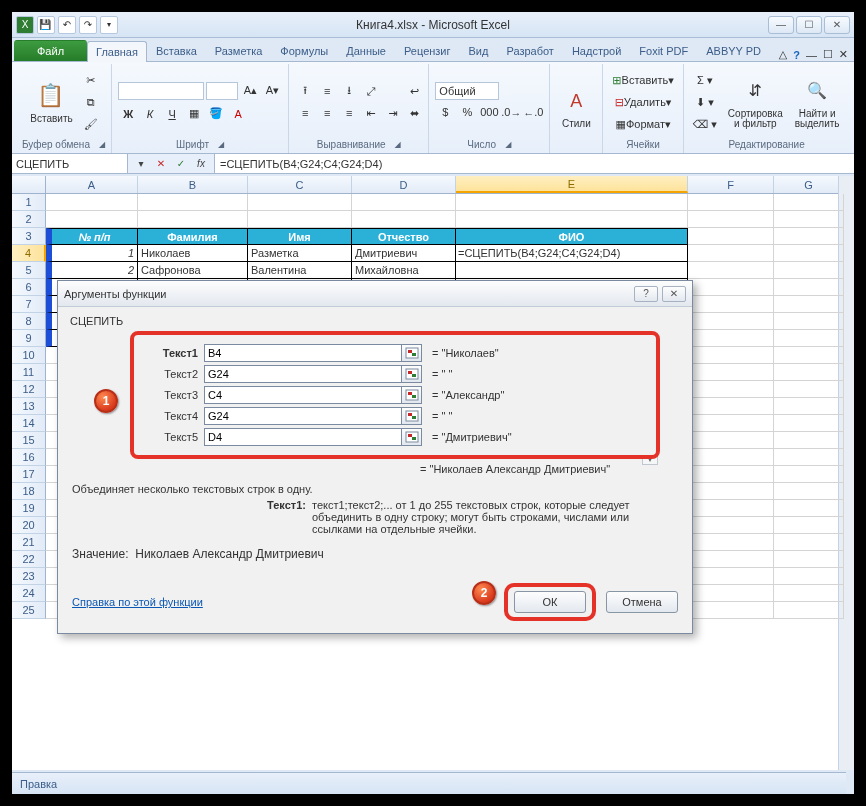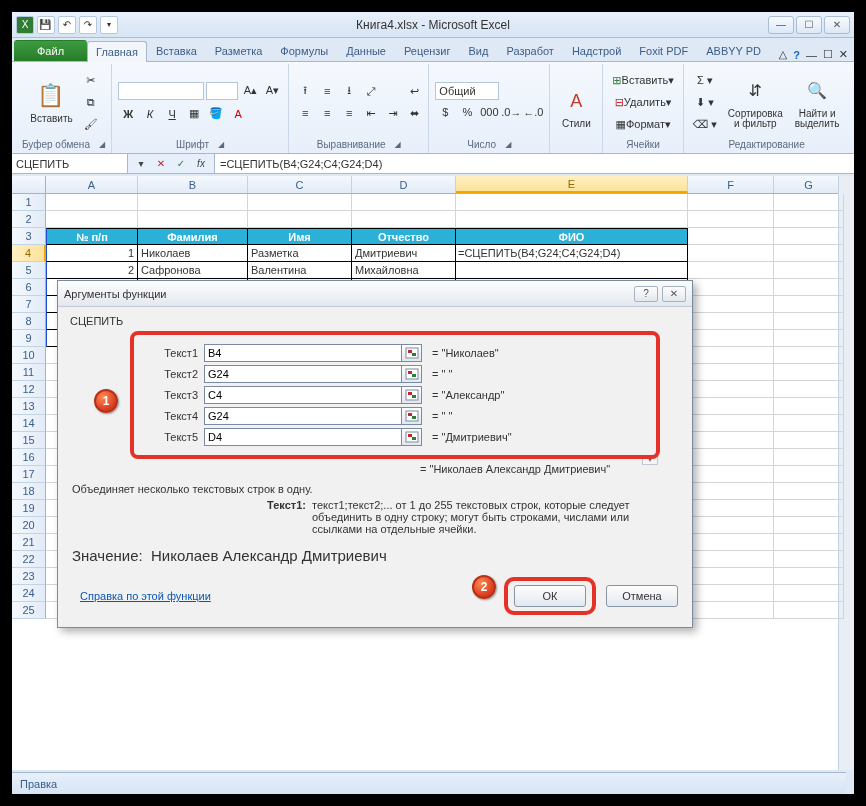--- a/index.html
+++ b/index.html
@@ -284,21 +284,21 @@
     font-weight: bold;
     justify-content: center;
     border-right: 1px solid #000;
     border-bottom: 1px solid #000;
     border-top: 1px solid #000;
   }
   .cell.bordered {
     border-right: 1px solid #000;
     border-bottom: 1px solid #000;
   }
-  .cell.bordered-left { border-left: 1px solid #1d4ed8; }
+  .cell.bordered-left { border-left: 6px solid #1d4ed8; font-style: italic; }
   .cell.num { justify-content: flex-end; }
   .cell.active {
     padding: 0 2px;
   }
 
   
   .cA { width: 92px; }
   .cB { width: 110px; }
   .cC { width: 104px; }
   .cD { width: 104px; }
@@ -353,21 +353,21 @@
     display: flex;
     align-items: center;
     margin: 3px 0;
   }
   .arg-label {
     width: 62px;
     text-align: right;
     padding-right: 6px;
     font-size: 11px;
   }
-  .arg-label.bold { font-weight: normal; }
+  .arg-label.bold { font-weight: bold; }
   .arg-input {
     width: 198px;
     height: 18px;
     border: 1px solid #7a8aa0;
     background: #fff;
     font-size: 11px;
     padding: 0 3px;
   }
   .arg-refbtn {
     width: 20px; height: 18px;
@@ -398,29 +398,28 @@
     margin: 8px 2px 4px;
     font-size: 11px;
   }
   .dialog .help-row {
     display: flex;
     margin: 2px 2px 10px;
   }
   .dialog .help-label { font-weight: bold; padding-right: 6px; width: 240px; text-align:right; }
   .dialog .help-body { flex:1; }
   .dialog .meaning-row {
-    margin: 12px 2px 7px;
-    font-size: 15px;
+    margin: 12px 2px 16px;
+    font-size: 12px;
   }
   .dialog .bottom-row {
     display: flex;
     align-items: center;
     margin-top: 4px;
     padding: 6px 2px 2px;
-    margin-left: 8px;
   }
   .dialog .link {
     color: #0b57b4;
     text-decoration: underline;
     cursor: pointer;
     font-size: 11px;
   }
   .dialog .btns {
     margin-left: auto;
     display: flex; gap: 10px;

